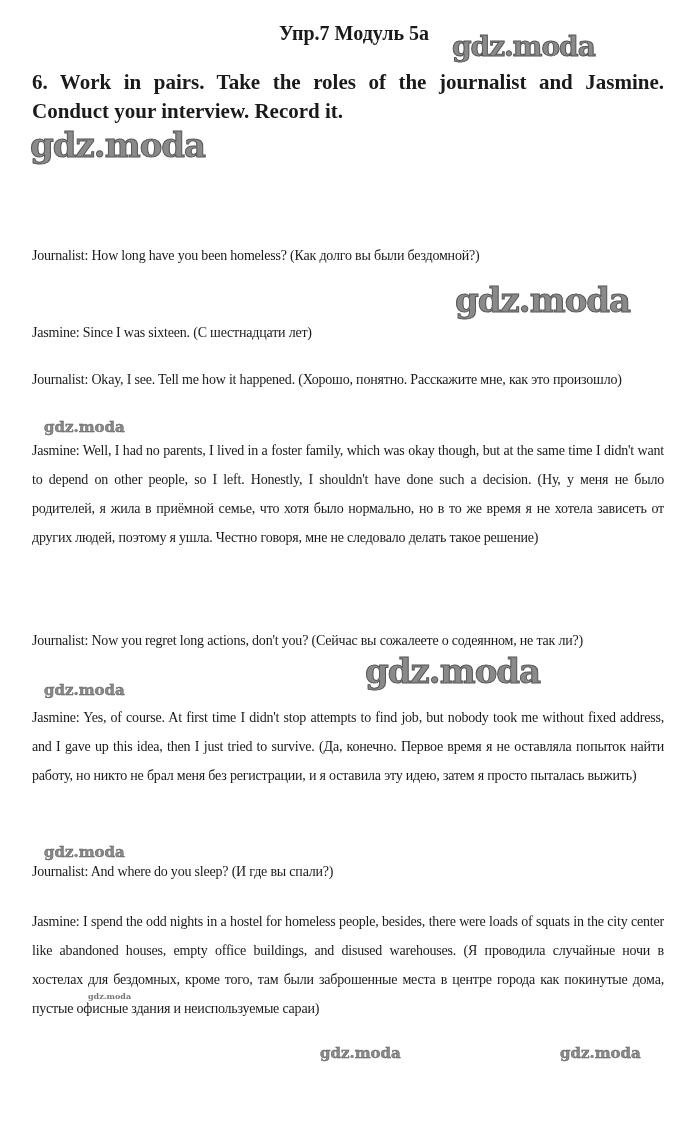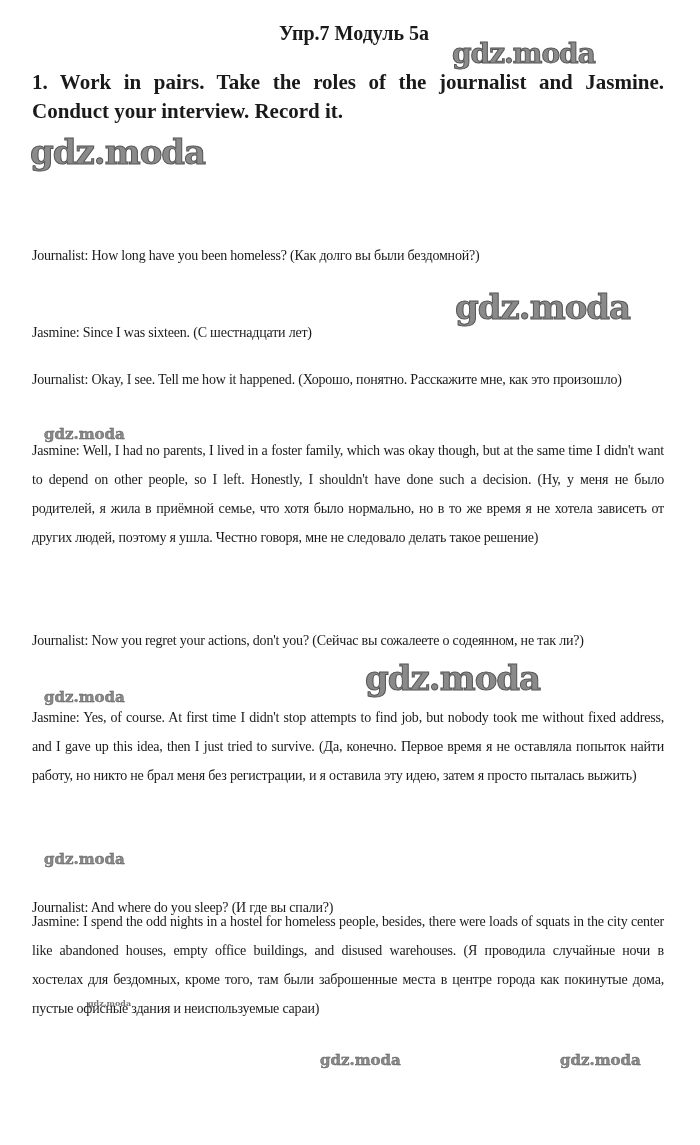--- a/index.html
+++ b/index.html
@@ -6,42 +6,42 @@
   body { width:700px; height:1145px; position:relative; overflow:hidden; color:#1a1a1a; }
   .page { position:absolute; left:0; top:0; width:700px; height:1145px; }
   .title { position:absolute; top:22px; left:0; width:700px; text-align:center;
     font-family:"Liberation Serif", serif; font-weight:bold; font-size:20px; padding-left:6px; }
   .title span { position:relative; left:-2px; }
   .task { position:absolute; left:32px; width:632px; font-family:"Liberation Serif", serif;
     font-weight:bold; font-size:21px; line-height:29px; text-align:justify; }
   .para { position:absolute; left:32px; width:632px; font-family:"Liberation Serif", serif;
     font-size:14px; line-height:29px; text-align:justify; letter-spacing:-0.2px; }
   .wm { position:absolute; font-family:"DejaVu Serif", serif; font-weight:bold; color:#8a8a8a;
-    -webkit-text-stroke:1px #555; letter-spacing:-1px;margin-top:7px; }
+    -webkit-text-stroke:1px #555; letter-spacing:-1px; }
   .wm.big { font-size:34px; }
   .wm.mid { font-size:28px; }
   .wm.small { font-size:15px; -webkit-text-stroke:0.4px #555; letter-spacing:0; }
   .wm.tiny { font-size:8px; -webkit-text-stroke:0; color:#777; letter-spacing:0; }
 </style>
 </head>
 <body>
 
 <div class="page">
 
   <div class="title"><span>Упр.7 Модуль 5a</span></div>
 
-  <div class="task" style="top:68px;">1. Work in pairs. Take the roles of the journalist and Jasmine. Conduct your interview. Record it.</div>
+  <div class="task" style="top:68px;">6. Work in pairs. Take the roles of the journalist and Jasmine. Conduct your interview. Record it.</div>
 
   <div class="para" style="top:241px;">Journalist: How long have you been homeless? (Как долго вы были бездомной?)</div>
   <div class="para" style="top:318px;">Jasmine: Since I was sixteen. (С шестнадцати лет)</div>
   <div class="para" style="top:365px;">Journalist: Okay, I see. Tell me how it happened. (Хорошо, понятно. Расскажите мне, как это произошло)</div>
   <div class="para" style="top:436px;">Jasmine: Well, I had no parents, I lived in a foster family, which was okay though, but at the same time I didn't want to depend on other people, so I left. Honestly, I shouldn't have done such a decision. (Ну, у меня не было родителей, я жила в приёмной семье, что хотя было нормально, но в то же время я не хотела зависеть от других людей, поэтому я ушла. Честно говоря, мне не следовало делать такое решение)</div>
-  <div class="para" style="top:626px;">Journalist: Now you regret your actions, don't you? (Сейчас вы сожалеете о содеянном, не так ли?)</div>
+  <div class="para" style="top:626px;">Journalist: Now you regret long actions, don't you? (Сейчас вы сожалеете о содеянном, не так ли?)</div>
   <div class="para" style="top:703px;">Jasmine: Yes, of course. At first time I didn't stop attempts to find job, but nobody took me without fixed address, and I gave up this idea, then I just tried to survive. (Да, конечно. Первое время я не оставляла попыток найти работу, но никто не брал меня без регистрации, и я оставила эту идею, затем я просто пыталась выжить)</div>
-  <div class="para" style="top:857px;margin-top:36px;">Journalist: And where do you sleep? (И где вы спали?)</div>
+  <div class="para" style="top:857px;">Journalist: And where do you sleep? (И где вы спали?)</div>
   <div class="para" style="top:907px;">Jasmine: I spend the odd nights in a hostel for homeless people, besides, there were loads of squats in the city center like abandoned houses, empty office buildings, and disused warehouses. (Я проводила случайные ночи в хостелах для бездомных, кроме того, там были заброшенные места в центре города как покинутые дома, пустые офисные здания и неиспользуемые сараи)</div>
 
   <div class="wm mid" style="left:452px; top:30px;">gdz.moda</div>
   <div class="wm big" style="left:30px; top:125px;">gdz.moda</div>
   <div class="wm big" style="left:455px; top:280px;">gdz.moda</div>
   <div class="wm small" style="left:44px; top:418px;">gdz.moda</div>
   <div class="wm big" style="left:365px; top:651px;">gdz.moda</div>
   <div class="wm small" style="left:44px; top:681px;">gdz.moda</div>
   <div class="wm small" style="left:44px; top:843px;">gdz.moda</div>
   <div class="wm tiny" style="left:88px; top:991px;">gdz.moda</div>

